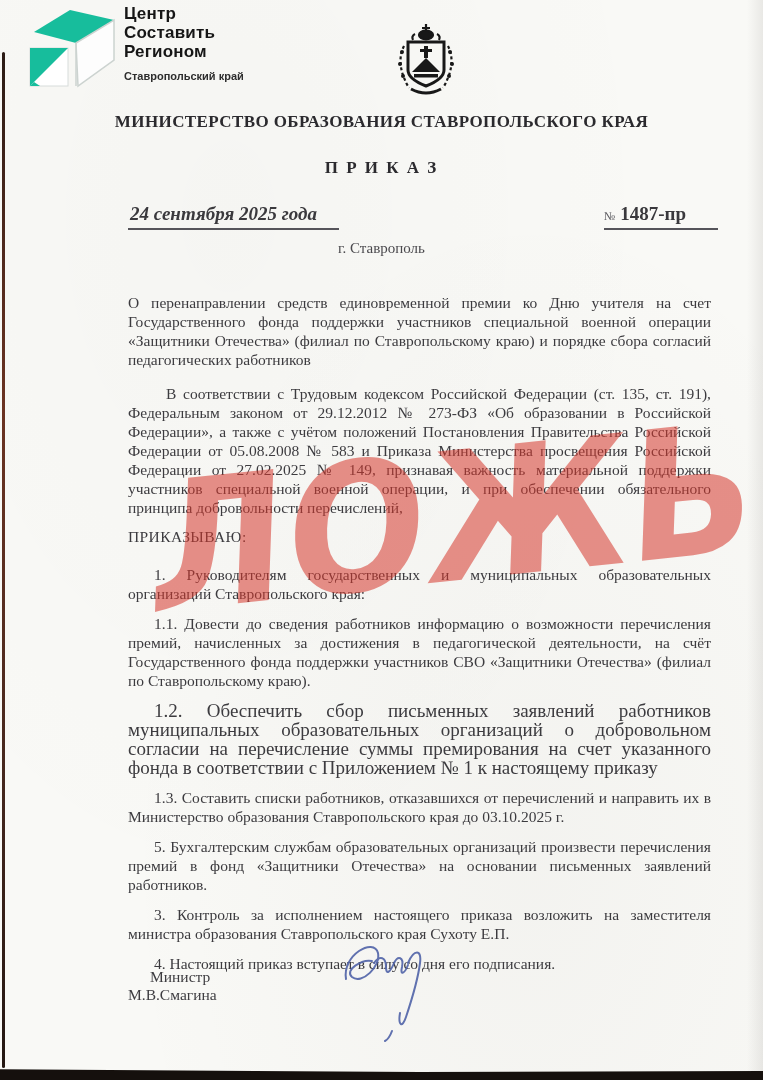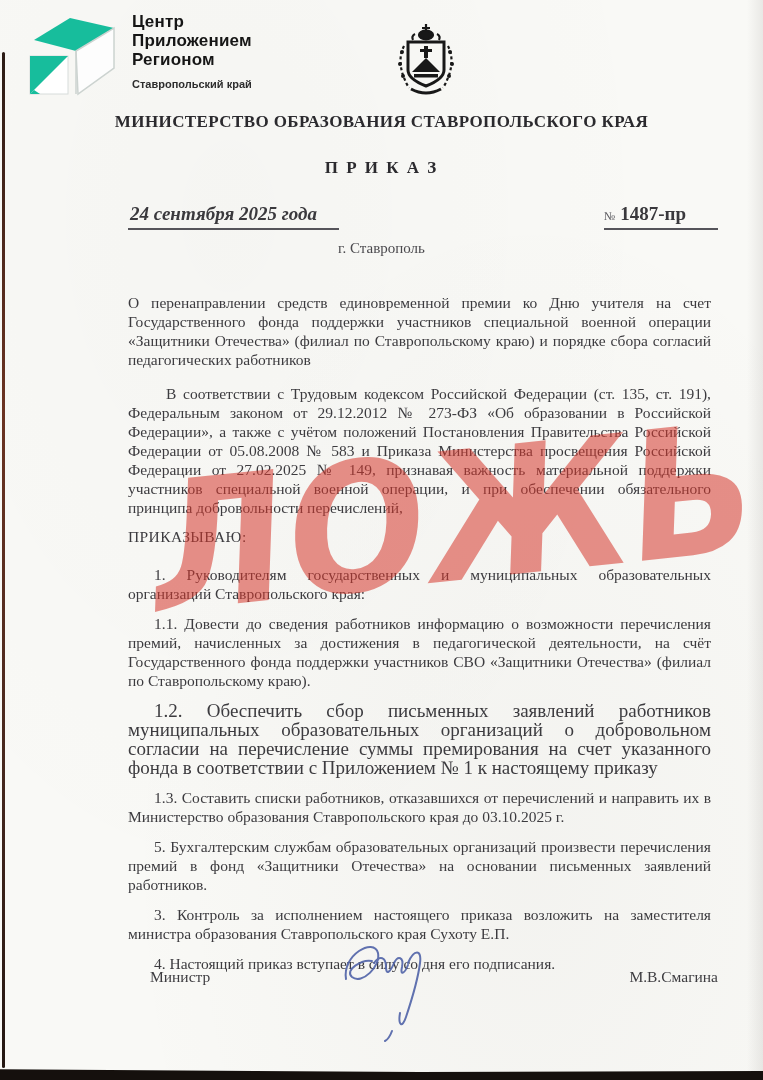--- a/index.html
+++ b/index.html
@@ -14,21 +14,21 @@
     color:#3c3b3f;
   }
   
   .left-edge{position:absolute; left:2px; top:52px; bottom:12px; width:3px;
     background:linear-gradient(180deg,#2b1b15,#6b3322 35%,#47281e 70%,#241712); border-radius:2px;}
   .right-shade{position:absolute; right:0; top:0; bottom:0; width:16px;
     background:linear-gradient(to left, rgba(90,85,80,0.10), rgba(0,0,0,0));}
   .bottom-band{position:absolute; left:0; right:0; bottom:0; height:13px; background:#15100d;
     clip-path:polygon(0 18%, 55% 38%, 100% 30%, 100% 100%, 0 100%);}
   
-  .logo{position:absolute; left:24px; top:8px; display:flex; align-items:flex-start; gap:12px;}
+  .logo{position:absolute; left:24px; top:0; display:flex; align-items:flex-start; gap:4px;}
   .logo-text{font-family:"Liberation Sans", sans-serif; padding-top:4px;}
   .logo-line{font-size:17px; font-weight:bold; line-height:19px; color:#161616; letter-spacing:0.2px;}
   .logo-sub{font-size:11px; font-weight:bold; color:#2d2d2d; margin-top:9px;}
   .emblem{position:absolute; left:391px; top:20px;}
   
   .title{margin:0; padding-top:112px; text-align:center; font-size:17px; font-weight:bold;
     color:#2b2a2e; letter-spacing:0.4px;}
   .doctype{text-align:center; font-size:17px; font-weight:bold; color:#2b2a2e;
     margin-top:26px; letter-spacing:2px;}
   .daterow{display:flex; justify-content:space-between; align-items:flex-end;
@@ -42,21 +42,21 @@
   
   .bodytext{margin:36px 52px 0 128px; font-size:15.5px; line-height:19px; text-align:justify;}
   .bodytext p{margin:0 0 11px 0;}
   p.subject{margin-bottom:15px;}
   p.preamble{text-indent:38px; margin-bottom:10px;}
   p.orderword{margin:10px 0 19px 0; letter-spacing:0.4px;}
   p.item{text-indent:26px;}
   p.sm{font-size:19px;}
   
   .sigrow{position:absolute; left:128px; right:45px; top:968px;
-    display:flex; justify-content:space-between; font-size:15.5px; color:#3d3c40;}
+    display:flex; justify-content:space-between; font-size:15.5px; color:#3d3c40;flex-direction:column;}
   .sig-pos{margin-left:22px;}
   .signature{position:absolute; left:328px; top:933px;}
   
   .watermark{position:absolute; left:148px; top:438px; width:585px; text-align:center;
     font-family:"DejaVu Sans", sans-serif; font-weight:bold; font-size:165px; line-height:1;
     color:rgba(214,54,43,0.55); transform:rotate(-6deg) skewX(-8deg) scaleY(1.08);
     transform-origin:center; letter-spacing:1px; pointer-events:none; user-select:none; z-index:5;}
 </style>
 </head>
 <body>
@@ -70,21 +70,21 @@
     <svg width="96" height="92" viewBox="0 0 96 92">
       <polygon points="10,32 46,10 90,20 52,43" fill="#17bd9c"></polygon>
       <polygon points="90,20 90,60 54,86 52,43" fill="#fdfdfd" stroke="#ccd3d0" stroke-width="1.5"></polygon>
       <line x1="52" y1="43" x2="52" y2="86" stroke="#ccd3d0" stroke-width="1.5"></line>
       <rect x="6" y="48" width="38" height="38" fill="#ffffff" stroke="#d7dcda" stroke-width="1"></rect>
       <polygon points="6,48 44,48 6,86" fill="#17bd9c"></polygon>
       <polygon points="10,82 16,86 6,86" fill="#17bd9c"></polygon>
     </svg>
     <div class="logo-text">
       <div class="logo-line">Центр</div>
-      <div class="logo-line">Приложением</div>
+      <div class="logo-line">Составить</div>
       <div class="logo-line">Регионом</div>
       <div class="logo-sub">Ставропольский край</div>
     </div>
   </div>
 
   <svg class="emblem" width="70" height="76" viewBox="0 0 70 76">
     <g fill="none" stroke="#181818" stroke-width="2.2">
       <path d="M35 4 v8 M31 8 h8"></path>
       <ellipse cx="35" cy="15" rx="7" ry="4.5" fill="#181818"></ellipse>
       <path d="M24 14 q-4 2 -2 6 M46 14 q4 2 2 6"></path>

